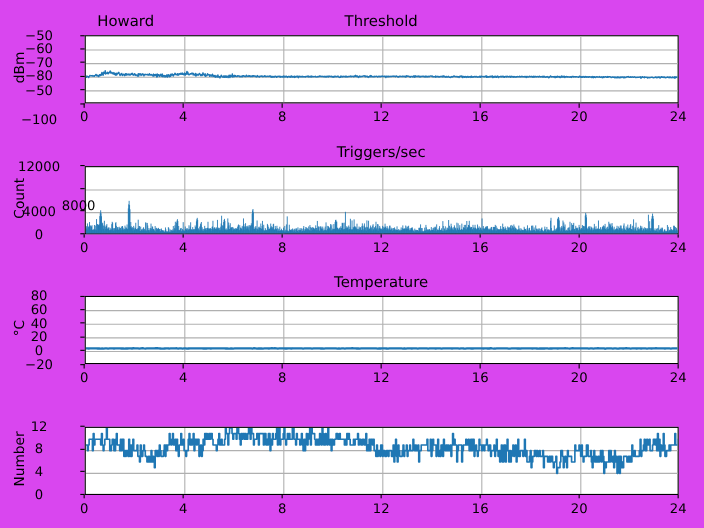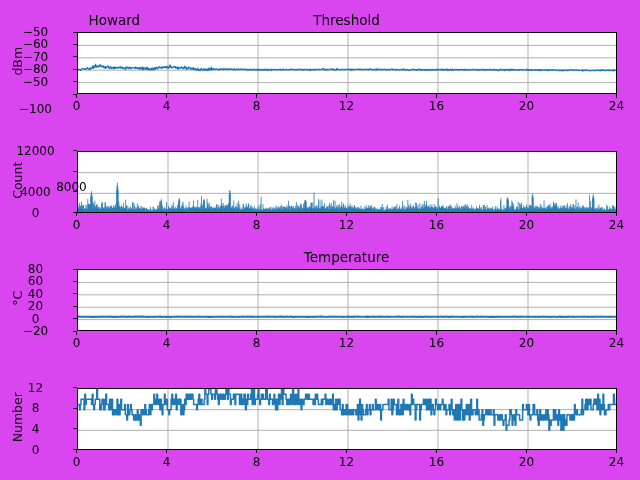--- a/index.html
+++ b/index.html
@@ -81,20 +81,21 @@
           <line y1="0" y2="62" x1="180" x2="180" stroke="#b0b0b0" stroke-width="1"></line>
           <line y1="0" y2="62" x1="270" x2="270" stroke="#b0b0b0" stroke-width="1"></line>
           <line y1="0" y2="62" x1="360" x2="360" stroke="#b0b0b0" stroke-width="1"></line>
           <line y1="0" y2="62" x1="450" x2="450" stroke="#b0b0b0" stroke-width="1"></line>
           <path d="M0.00,35.73L0.38,37.30L0.75,36.49L1.13,36.33L1.50,36.64L1.88,36.53L2.25,36.84L2.63,37.51L3.00,36.57L3.38,36.28L3.75,35.55L4.13,35.76L4.50,35.95L4.88,35.87L5.25,35.92L5.63,35.94L6.00,36.19L6.38,35.71L6.75,36.25L7.13,36.11L7.51,35.85L7.88,36.36L8.26,35.82L8.63,35.43L9.01,34.93L9.38,34.66L9.76,35.63L10.13,35.99L10.51,35.37L10.88,35.64L11.26,36.01L11.63,36.65L12.01,35.75L12.38,34.88L12.76,35.96L13.13,35.15L13.51,34.75L13.88,35.51L14.26,35.14L14.64,32.86L15.01,34.05L15.39,33.93L15.76,35.40L16.14,32.67L16.51,33.03L16.89,33.37L17.26,33.77L17.64,31.27L18.01,34.28L18.39,33.86L18.76,33.53L19.14,33.62L19.51,32.65L19.89,33.61L20.26,34.14L20.64,33.31L21.01,32.84L21.39,33.18L21.77,32.40L22.14,31.44L22.52,33.33L22.89,32.78L23.27,32.71L23.64,33.49L24.02,33.97L24.39,33.55L24.77,32.92L25.14,33.61L25.52,34.54L25.89,33.29L26.27,34.84L26.64,34.32L27.02,33.93L27.39,35.43L27.77,33.65L28.14,35.08L28.52,34.26L28.90,33.91L29.27,33.39L29.65,33.68L30.02,32.73L30.40,34.05L30.77,34.67L31.15,35.69L31.52,34.37L31.90,35.05L32.27,34.28L32.65,33.75L33.02,34.80L33.40,35.64L33.77,35.24L34.15,34.46L34.52,34.59L34.90,34.60L35.27,35.77L35.65,35.36L36.03,34.03L36.40,35.31L36.78,33.93L37.15,35.31L37.53,35.11L37.90,34.43L38.28,34.68L38.65,35.06L39.03,34.27L39.40,34.87L39.78,35.15L40.15,34.47L40.53,35.15L40.90,34.66L41.28,34.25L41.65,33.87L42.03,34.64L42.40,33.69L42.78,34.86L43.15,35.32L43.53,34.65L43.91,34.72L44.28,34.04L44.66,35.28L45.03,34.54L45.41,35.55L45.78,35.10L46.16,35.30L46.53,35.41L46.91,36.13L47.28,35.97L47.66,34.11L48.03,36.16L48.41,34.26L48.78,34.13L49.16,34.66L49.53,34.22L49.91,34.12L50.28,35.73L50.66,34.71L51.04,34.57L51.41,34.95L51.79,34.13L52.16,34.44L52.54,35.21L52.91,36.00L53.29,34.69L53.66,34.87L54.04,34.89L54.41,34.57L54.79,34.72L55.16,34.86L55.54,34.92L55.91,34.81L56.29,34.58L56.66,35.31L57.04,35.18L57.41,35.38L57.79,33.92L58.17,35.09L58.54,35.11L58.92,35.29L59.29,34.68L59.67,35.29L60.04,34.91L60.42,35.47L60.79,35.99L61.17,36.03L61.54,34.36L61.92,36.20L62.29,34.86L62.67,35.64L63.04,34.68L63.42,35.34L63.79,34.80L64.17,36.25L64.54,37.02L64.92,34.15L65.30,36.58L65.67,35.10L66.05,34.85L66.42,35.10L66.80,35.79L67.17,36.47L67.55,35.83L67.92,34.58L68.30,35.08L68.67,35.85L69.05,36.31L69.42,34.19L69.80,36.37L70.17,36.75L70.55,35.58L70.92,36.04L71.30,36.02L71.67,35.74L72.05,37.05L72.43,36.27L72.80,35.83L73.18,36.65L73.55,35.22L73.93,35.26L74.30,36.98L74.68,36.16L75.05,34.91L75.43,36.09L75.80,35.97L76.18,36.76L76.55,35.57L76.93,34.57L77.30,36.26L77.68,34.72L78.05,34.47L78.43,35.12L78.80,34.38L79.18,34.70L79.56,36.12L79.93,35.14L80.31,34.69L80.68,34.77L81.06,33.55L81.43,34.70L81.81,34.38L82.18,34.78L82.56,34.82L82.93,35.08L83.31,33.96L83.68,35.24L84.06,34.76L84.43,35.10L84.81,33.97L85.18,34.07L85.56,34.31L85.93,34.48L86.31,33.54L86.69,33.57L87.06,34.39L87.44,34.60L87.81,33.45L88.19,33.99L88.56,34.74L88.94,34.50L89.31,34.89L89.69,33.45L90.06,33.72L90.44,35.34L90.81,34.07L91.19,34.42L91.56,33.80L91.94,31.91L92.31,34.35L92.69,32.63L93.06,34.15L93.44,34.54L93.82,35.10L94.19,34.78L94.57,34.45L94.94,33.99L95.32,33.92L95.69,34.42L96.07,33.94L96.44,33.48L96.82,33.90L97.19,33.66L97.57,35.10L97.94,33.83L98.32,35.07L98.69,35.10L99.07,34.64L99.44,35.56L99.82,33.80L100.19,36.11L100.57,35.31L100.95,34.53L101.32,34.61L101.70,34.90L102.07,35.38L102.45,35.05L102.82,34.47L103.20,33.79L103.57,34.10L103.95,34.31L104.32,35.59L104.70,35.22L105.07,35.67L105.45,34.78L105.82,35.62L106.20,34.35L106.57,33.23L106.95,34.83L107.32,34.91L107.70,35.10L108.08,35.89L108.45,34.00L108.83,36.35L109.20,35.40L109.58,35.53L109.95,35.91L110.33,35.35L110.70,34.01L111.08,34.76L111.45,34.96L111.83,35.11L112.20,34.89L112.58,36.27L112.95,35.56L113.33,35.11L113.70,36.15L114.08,36.24L114.45,35.18L114.83,35.73L115.21,34.51L115.58,36.46L115.96,36.39L116.33,35.58L116.71,36.59L117.08,36.71L117.46,35.63L117.83,36.04L118.21,37.25L118.58,36.49L118.96,36.10L119.33,36.62L119.71,36.89L120.08,35.16L120.46,37.03L120.83,36.49L121.21,36.87L121.58,36.83L121.96,37.85L122.33,36.97L122.71,36.43L123.09,35.37L123.46,35.78L123.84,36.62L124.21,37.01L124.59,37.03L124.96,37.18L125.34,35.98L125.71,36.15L126.09,37.19L126.46,36.01L126.84,37.15L127.21,36.04L127.59,36.42L127.96,37.32L128.34,36.01L128.71,36.73L129.09,36.76L129.46,37.57L129.84,36.35L130.22,35.36L130.59,36.56L130.97,37.45L131.34,35.45L131.72,35.65L132.09,36.50L132.47,36.17L132.84,36.50L133.22,34.18L133.59,36.93L133.97,36.26L134.34,35.93L134.72,36.77L135.09,36.14L135.47,35.43L135.84,36.31L136.22,35.90L136.59,36.35L136.97,36.42L137.35,36.63L137.72,36.48L138.10,35.75L138.47,35.90L138.85,36.22L139.22,36.12L139.60,36.68L139.97,36.15L140.35,36.49L140.72,36.64L141.10,36.78L141.47,36.34L141.85,36.13L142.22,36.78L142.60,35.85L142.97,36.05L143.35,35.77L143.72,36.26L144.10,36.33L144.48,36.09L144.85,36.59L145.23,36.22L145.60,36.57L145.98,35.29L146.35,36.00L146.73,36.31L147.10,36.27L147.48,36.37L147.85,36.35L148.23,35.75L148.60,36.24L148.98,35.82L149.35,36.47L149.73,36.61L150.10,36.16L150.48,36.18L150.85,36.54L151.23,35.89L151.61,36.46L151.98,35.83L152.36,36.24L152.73,35.88L153.11,36.04L153.48,36.31L153.86,36.12L154.23,36.58L154.61,36.22L154.98,36.33L155.36,36.93L155.73,36.48L156.11,35.66L156.48,36.31L156.86,36.57L157.23,36.74L157.61,36.56L157.98,36.92L158.36,36.20L158.74,36.23L159.11,36.25L159.49,36.12L159.86,36.35L160.24,36.13L160.61,36.30L160.99,36.86L161.36,36.47L161.74,36.45L162.11,36.39L162.49,35.92L162.86,36.54L163.24,36.05L163.61,36.64L163.99,36.40L164.36,36.48L164.74,36.67L165.11,36.21L165.49,36.27L165.87,36.29L166.24,36.60L166.62,36.39L166.99,36.12L167.37,36.11L167.74,36.59L168.12,36.19L168.49,37.22L168.87,36.67L169.24,36.59L169.62,36.43L169.99,37.24L170.37,36.64L170.74,36.75L171.12,36.52L171.49,36.93L171.87,36.40L172.24,36.24L172.62,36.52L173.00,36.54L173.37,37.31L173.75,36.53L174.12,36.76L174.50,36.42L174.87,36.55L175.25,36.29L175.62,36.55L176.00,36.24L176.37,36.90L176.75,36.35L177.12,37.12L177.50,36.83L177.87,36.87L178.25,36.41L178.62,36.54L179.00,36.76L179.37,37.25L179.75,36.18L180.13,36.40L180.50,36.36L180.88,37.10L181.25,36.50L181.63,36.75L182.00,36.29L182.38,36.29L182.75,36.92L183.13,36.73L183.50,37.39L183.88,36.71L184.25,36.66L184.63,36.39L185.00,36.56L185.38,36.91L185.75,37.25L186.13,36.40L186.50,37.02L186.88,36.11L187.26,36.25L187.63,37.04L188.01,36.95L188.38,36.53L188.76,36.83L189.13,36.52L189.51,37.38L189.88,36.27L190.26,37.22L190.63,36.99L191.01,36.60L191.38,36.75L191.76,36.43L192.13,36.14L192.51,36.88L192.88,36.77L193.26,37.64L193.63,36.36L194.01,36.69L194.38,36.51L194.76,36.72L195.14,36.50L195.51,36.86L195.89,36.79L196.26,36.88L196.64,36.26L197.01,36.91L197.39,36.87L197.76,36.78L198.14,36.61L198.51,36.73L198.89,36.82L199.26,36.64L199.64,36.99L200.01,36.42L200.39,36.54L200.76,36.68L201.14,36.53L201.51,36.53L201.89,36.17L202.27,36.96L202.64,36.21L203.02,36.82L203.39,36.81L203.77,36.61L204.14,36.83L204.52,36.34L204.89,37.04L205.27,36.14L205.64,36.76L206.02,36.58L206.39,36.42L206.77,36.75L207.14,36.68L207.52,36.69L207.89,36.62L208.27,36.69L208.64,36.32L209.02,36.78L209.40,36.80L209.77,36.85L210.15,37.01L210.52,36.84L210.90,36.49L211.27,36.54L211.65,36.75L212.02,36.80L212.40,36.06L212.77,36.26L213.15,36.48L213.52,36.28L213.90,36.61L214.27,36.48L214.65,36.58L215.02,36.38L215.40,36.55L215.77,36.42L216.15,36.72L216.53,36.67L216.90,36.79L217.28,36.40L217.65,36.94L218.03,36.88L218.40,36.41L218.78,36.90L219.15,36.54L219.53,36.62L219.90,36.32L220.28,36.96L220.65,36.88L221.03,36.05L221.40,36.33L221.78,36.47L222.15,36.58L222.53,36.60L222.90,36.32L223.28,36.22L223.66,36.77L224.03,36.44L224.41,37.05L224.78,36.86L225.16,36.47L225.53,37.19L225.91,36.82L226.28,36.23L226.66,36.68L227.03,36.30L227.41,36.54L227.78,36.73L228.16,36.72L228.53,36.57L228.91,36.51L229.28,36.15L229.66,36.69L230.03,37.08L230.41,37.24L230.79,37.43L231.16,36.76L231.54,37.21L231.91,36.02L232.29,36.66L232.66,36.55L233.04,36.98L233.41,36.46L233.79,36.72L234.16,36.52L234.54,36.75L234.91,36.52L235.29,36.69L235.66,36.88L236.04,36.21L236.41,37.07L236.79,36.73L237.16,36.28L237.54,36.93L237.92,36.66L238.29,36.81L238.67,36.55L239.04,36.48L239.42,36.46L239.79,36.51L240.17,36.42L240.54,36.10L240.92,36.79L241.29,36.76L241.67,36.35L242.04,36.33L242.42,36.45L242.79,36.47L243.17,36.56L243.54,36.79L243.92,36.11L244.29,36.55L244.67,36.16L245.05,35.48L245.42,36.36L245.80,36.55L246.17,36.36L246.55,35.93L246.92,36.83L247.30,36.52L247.67,36.88L248.05,37.35L248.42,36.54L248.80,36.19L249.17,36.52L249.55,36.40L249.92,36.79L250.30,36.45L250.67,36.56L251.05,36.68L251.42,36.42L251.80,36.31L252.18,36.01L252.55,36.21L252.93,36.16L253.30,35.88L253.68,36.30L254.05,36.82L254.43,36.03L254.80,36.38L255.18,36.56L255.55,36.26L255.93,36.31L256.30,36.85L256.68,37.44L257.05,36.79L257.43,36.79L257.80,36.84L258.18,36.37L258.55,35.72L258.93,36.76L259.31,35.77L259.68,35.94L260.06,36.70L260.43,36.51L260.81,36.83L261.18,36.90L261.56,36.73L261.93,36.53L262.31,36.85L262.68,36.36L263.06,36.66L263.43,36.55L263.81,36.40L264.18,36.36L264.56,36.24L264.93,36.62L265.31,36.94L265.68,36.85L266.06,36.47L266.44,36.31L266.81,36.52L267.19,36.75L267.56,36.36L267.94,36.74L268.31,36.53L268.69,36.41L269.06,36.29L269.44,36.05L269.81,36.53L270.19,36.68L270.56,36.44L270.94,36.46L271.31,36.25L271.69,36.55L272.06,36.23L272.44,36.38L272.81,37.56L273.19,36.42L273.56,36.26L273.94,36.25L274.32,36.78L274.69,36.37L275.07,36.21L275.44,36.84L275.82,36.49L276.19,36.66L276.57,36.51L276.94,36.37L277.32,36.41L277.69,36.67L278.07,36.43L278.44,36.34L278.82,36.23L279.19,36.36L279.57,36.33L279.94,36.48L280.32,36.18L280.69,36.21L281.07,36.31L281.45,36.74L281.82,36.43L282.20,36.01L282.57,36.32L282.95,36.46L283.32,36.59L283.70,37.05L284.07,36.79L284.45,37.02L284.82,36.30L285.20,36.59L285.57,36.25L285.95,36.33L286.32,36.66L286.70,36.60L287.07,36.62L287.45,36.70L287.82,36.21L288.20,36.59L288.58,36.42L288.95,36.48L289.33,36.23L289.70,36.41L290.08,36.73L290.45,37.03L290.83,36.87L291.20,35.81L291.58,36.68L291.95,36.03L292.33,36.20L292.70,36.44L293.08,36.21L293.45,36.38L293.83,36.35L294.20,36.81L294.58,36.68L294.95,37.12L295.33,36.49L295.71,36.45L296.08,36.44L296.46,36.58L296.83,36.80L297.21,36.53L297.58,37.02L297.96,36.08L298.33,36.34L298.71,36.14L299.08,37.24L299.46,35.84L299.83,36.65L300.21,36.41L300.58,36.28L300.96,36.62L301.33,36.30L301.71,36.28L302.08,36.72L302.46,36.25L302.84,36.12L303.21,36.51L303.59,36.88L303.96,36.39L304.34,36.98L304.71,36.72L305.09,36.46L305.46,36.49L305.84,36.24L306.21,36.46L306.59,36.70L306.96,36.23L307.34,36.50L307.71,36.73L308.09,36.51L308.46,37.07L308.84,36.47L309.21,36.20L309.59,36.71L309.97,36.58L310.34,36.92L310.72,36.76L311.09,36.32L311.47,36.36L311.84,36.88L312.22,36.82L312.59,36.48L312.97,36.17L313.34,36.23L313.72,36.09L314.09,35.99L314.47,36.49L314.84,36.65L315.22,36.21L315.59,36.85L315.97,36.81L316.34,36.76L316.72,36.88L317.10,36.67L317.47,36.66L317.85,36.20L318.22,37.24L318.60,36.59L318.97,36.47L319.35,36.71L319.72,36.48L320.10,36.52L320.47,36.91L320.85,36.55L321.22,36.71L321.60,37.06L321.97,36.94L322.35,36.56L322.72,36.45L323.10,36.40L323.47,36.73L323.85,36.88L324.23,36.35L324.60,36.98L324.98,35.95L325.35,36.44L325.73,36.84L326.10,36.23L326.48,36.89L326.85,36.81L327.23,37.15L327.60,36.70L327.98,36.53L328.35,37.06L328.73,36.90L329.10,36.96L329.48,36.40L329.85,36.55L330.23,37.02L330.60,37.32L330.98,37.10L331.36,37.45L331.73,36.89L332.11,37.19L332.48,36.97L332.86,36.59L333.23,36.80L333.61,36.99L333.98,36.54L334.36,36.42L334.73,35.95L335.11,36.52L335.48,36.52L335.86,36.77L336.23,36.65L336.61,36.54L336.98,36.61L337.36,36.89L337.73,37.00L338.11,36.62L338.49,36.90L338.86,36.74L339.24,37.47L339.61,37.07L339.99,36.32L340.36,36.27L340.74,36.49L341.11,36.34L341.49,36.76L341.86,36.05L342.24,36.77L342.61,37.51L342.99,36.75L343.36,36.61L343.74,36.55L344.11,37.23L344.49,37.06L344.86,36.49L345.24,36.84L345.62,37.06L345.99,36.79L346.37,37.34L346.74,36.60L347.12,36.78L347.49,36.47L347.87,37.13L348.24,37.30L348.62,36.85L348.99,36.68L349.37,36.80L349.74,36.60L350.12,37.39L350.49,36.38L350.87,36.29L351.24,37.09L351.62,36.93L351.99,37.31L352.37,36.68L352.74,36.89L353.12,36.67L353.50,36.47L353.87,36.87L354.25,36.57L354.62,37.00L355.00,36.46L355.37,36.73L355.75,36.84L356.12,37.12L356.50,36.72L356.87,37.05L357.25,36.86L357.62,36.63L358.00,37.01L358.37,36.22L358.75,36.66L359.12,37.28L359.50,36.28L359.87,36.49L360.25,36.48L360.63,36.64L361.00,36.67L361.38,36.51L361.75,36.85L362.13,36.80L362.50,36.45L362.88,36.78L363.25,36.29L363.63,36.61L364.00,35.97L364.38,37.20L364.75,36.74L365.13,36.48L365.50,37.24L365.88,36.69L366.25,36.71L366.63,37.01L367.00,36.50L367.38,36.77L367.76,36.81L368.13,36.27L368.51,36.79L368.88,36.28L369.26,36.76L369.63,36.08L370.01,37.55L370.38,36.70L370.76,36.61L371.13,37.15L371.51,36.70L371.88,36.41L372.26,37.04L372.63,36.39L373.01,36.62L373.38,37.28L373.76,36.90L374.13,36.27L374.51,36.14L374.89,36.82L375.26,37.51L375.64,36.82L376.01,36.66L376.39,36.65L376.76,36.61L377.14,36.85L377.51,36.37L377.89,36.92L378.26,36.51L378.64,36.72L379.01,36.42L379.39,36.33L379.76,37.06L380.14,36.53L380.51,37.27L380.89,36.69L381.26,36.73L381.64,36.51L382.02,36.55L382.39,36.96L382.77,36.48L383.14,36.28L383.52,36.74L383.89,36.97L384.27,36.71L384.64,36.71L385.02,36.53L385.39,36.39L385.77,37.14L386.14,37.22L386.52,36.21L386.89,36.39L387.27,36.69L387.64,37.03L388.02,36.75L388.39,36.49L388.77,37.15L389.15,36.73L389.52,36.61L389.90,36.84L390.27,37.20L390.65,37.01L391.02,36.77L391.40,37.04L391.77,36.81L392.15,36.62L392.52,36.90L392.90,36.62L393.27,36.79L393.65,36.85L394.02,36.84L394.40,36.29L394.77,36.77L395.15,36.90L395.52,36.96L395.90,36.45L396.28,36.64L396.65,36.42L397.03,36.76L397.40,36.60L397.78,36.86L398.15,36.69L398.53,36.75L398.90,36.97L399.28,36.40L399.65,36.58L400.03,36.98L400.40,37.41L400.78,36.47L401.15,36.41L401.53,36.76L401.90,37.07L402.28,37.07L402.65,36.67L403.03,36.62L403.41,36.27L403.78,36.74L404.16,36.84L404.53,36.61L404.91,36.85L405.28,36.40L405.66,36.58L406.03,36.81L406.41,37.21L406.78,36.32L407.16,37.10L407.53,36.67L407.91,37.05L408.28,36.37L408.66,36.53L409.03,36.53L409.41,37.09L409.78,36.72L410.16,36.66L410.54,36.49L410.91,36.80L411.29,36.76L411.66,37.04L412.04,36.39L412.41,36.25L412.79,36.76L413.16,37.01L413.54,36.66L413.91,36.79L414.29,36.60L414.66,36.73L415.04,37.01L415.41,36.43L415.79,36.93L416.16,37.09L416.54,36.23L416.91,36.85L417.29,36.78L417.67,37.29L418.04,37.10L418.42,36.85L418.79,36.70L419.17,37.10L419.54,36.60L419.92,36.80L420.29,36.87L420.67,37.67L421.04,36.93L421.42,37.46L421.79,36.73L422.17,36.67L422.54,36.01L422.92,36.63L423.29,36.95L423.67,36.67L424.04,36.74L424.42,36.83L424.79,36.69L425.17,36.98L425.55,36.99L425.92,36.62L426.30,36.82L426.67,37.65L427.05,36.65L427.42,36.55L427.80,37.06L428.17,37.28L428.55,36.40L428.92,36.29L429.30,36.91L429.67,36.72L430.05,36.92L430.42,36.54L430.80,37.42L431.17,37.04L431.55,37.47L431.92,36.96L432.30,36.05L432.68,36.91L433.05,37.10L433.43,36.35L433.80,37.00L434.18,36.94L434.55,36.49L434.93,36.21L435.30,37.25L435.68,37.45L436.05,36.74L436.43,36.65L436.80,36.71L437.18,36.55L437.55,37.15L437.93,36.78L438.30,36.69L438.68,36.87L439.05,36.98L439.43,37.16L439.81,36.92L440.18,37.02L440.56,36.98L440.93,36.68L441.31,37.44L441.68,37.00L442.06,36.51L442.43,36.53L442.81,36.54L443.18,36.90L443.56,36.53L443.93,36.77L444.31,36.80L444.68,36.69L445.06,37.02L445.43,36.76L445.81,36.85L446.18,36.71L446.56,36.81L446.94,36.89L447.31,36.91L447.69,37.19L448.06,37.33L448.44,36.70L448.81,36.26L449.19,36.34L449.56,36.57L449.94,37.20L450.31,36.76L450.69,37.32L451.06,36.77L451.44,37.22L451.81,36.70L452.19,36.57L452.56,36.92L452.94,37.17L453.31,37.26L453.69,36.71L454.07,36.56L454.44,36.93L454.82,37.26L455.19,36.79L455.57,36.82L455.94,37.10L456.32,36.80L456.69,36.96L457.07,37.24L457.44,36.72L457.82,36.70L458.19,36.94L458.57,37.13L458.94,36.89L459.32,37.09L459.69,36.71L460.07,37.57L460.44,37.29L460.82,36.54L461.20,36.94L461.57,37.63L461.95,36.71L462.32,37.26L462.70,36.78L463.07,37.01L463.45,37.46L463.82,36.89L464.20,36.92L464.57,36.68L464.95,36.77L465.32,37.11L465.70,37.09L466.07,37.03L466.45,36.96L466.82,37.01L467.20,36.66L467.57,37.06L467.95,37.28L468.33,37.11L468.70,37.13L469.08,36.71L469.45,37.63L469.83,37.54L470.20,36.87L470.58,36.69L470.95,37.50L471.33,37.21L471.70,36.89L472.08,36.90L472.45,36.66L472.83,36.92L473.20,36.99L473.58,37.31L473.95,37.16L474.33,36.65L474.70,37.32L475.08,36.93L475.46,36.70L475.83,36.66L476.21,36.67L476.58,36.83L476.96,36.86L477.33,37.26L477.71,37.57L478.08,37.42L478.46,36.95L478.83,36.94L479.21,37.03L479.58,37.32L479.96,37.08L480.33,37.28L480.71,37.10L481.08,37.84L481.46,37.44L481.83,37.00L482.21,37.30L482.59,37.36L482.96,37.90L483.34,37.13L483.71,36.83L484.09,36.97L484.46,37.70L484.84,37.26L485.21,37.69L485.59,37.19L485.96,36.90L486.34,37.72L486.71,37.44L487.09,37.04L487.46,37.05L487.84,36.92L488.21,37.24L488.59,37.50L488.96,36.99L489.34,37.81L489.72,37.02L490.09,37.17L490.47,37.52L490.84,37.47L491.22,37.02L491.59,36.99L491.97,36.84L492.34,36.91L492.72,36.83L493.09,36.46L493.47,37.01L493.84,37.07L494.22,37.19L494.59,37.08L494.97,37.27L495.34,36.79L495.72,37.13L496.09,37.27L496.47,36.94L496.85,36.83L497.22,36.99L497.60,37.20L497.97,37.24L498.35,37.03L498.72,36.77L499.10,37.03L499.47,37.09L499.85,37.48L500.22,37.32L500.60,37.22L500.97,37.50L501.35,37.16L501.72,37.35L502.10,37.28L502.47,37.29L502.85,37.21L503.22,37.11L503.60,37.04L503.97,37.19L504.35,36.86L504.73,38.23L505.10,37.14L505.48,37.22L505.85,36.83L506.23,36.82L506.60,37.17L506.98,37.20L507.35,37.45L507.73,37.71L508.10,36.81L508.48,37.35L508.85,37.16L509.23,37.20L509.60,37.21L509.98,37.40L510.35,37.43L510.73,37.84L511.10,37.19L511.48,37.55L511.86,37.61L512.23,37.80L512.61,37.31L512.98,37.48L513.36,37.49L513.73,37.34L514.11,37.20L514.48,37.16L514.86,37.22L515.23,37.22L515.61,37.64L515.98,37.80L516.36,37.60L516.73,37.49L517.11,37.51L517.48,37.48L517.86,37.07L518.23,37.02L518.61,37.17L518.99,37.62L519.36,37.64L519.74,37.20L520.11,37.31L520.49,36.87L520.86,37.02L521.24,37.69L521.61,37.07L521.99,37.58L522.36,37.85L522.74,37.18L523.11,37.00L523.49,36.70L523.86,37.26L524.24,36.92L524.61,37.33L524.99,36.94L525.36,37.38L525.74,37.30L526.12,36.90L526.49,37.60L526.87,37.73L527.24,37.35L527.62,37.40L527.99,37.48L528.37,37.17L528.74,36.96L529.12,37.15L529.49,37.43L529.87,37.41L530.24,36.98L530.62,37.58L530.99,37.23L531.37,36.92L531.74,37.45L532.12,37.54L532.49,37.52L532.87,37.68L533.25,36.98L533.62,37.46L534.00,37.33L534.37,37.25L534.75,37.59L535.12,37.91L535.50,36.74L535.87,37.93L536.25,37.21L536.62,36.96L537.00,37.21L537.37,37.38L537.75,37.43L538.12,37.29L538.50,36.41L538.87,36.61L539.25,37.43L539.62,37.30L540.00,37.21" fill="none" stroke="#1f77b4" stroke-width="1.3" stroke-linejoin="round"></path>
         </svg>
       </div>
   </div>
 
   <div class="panel" id="panel-1" style="top: 0px; height: 480px; pointer-events: none;">
+    <div class="title center" style="left: 76.5px; width: 540px; top: 132.5px;">Triggers/sec</div>
     <div class="ylabel" style="width: 70px; left: -17px; top: 173.5px; text-align: center;">Count</div>
     <div class="axes" style="left: 76.5px; top: 150.5px; width: 540px; height: 62px; pointer-events: auto;">
         <svg width="540" height="62">
           <line x1="0" x2="540" y1="41.333333333333336" y2="41.333333333333336" stroke="#b0b0b0" stroke-width="1"></line>
           <line x1="0" x2="540" y1="20.66666666666667" y2="20.66666666666667" stroke="#b0b0b0" stroke-width="1"></line>
           <line y1="0" y2="62" x1="90" x2="90" stroke="#b0b0b0" stroke-width="1"></line>
           <line y1="0" y2="62" x1="180" x2="180" stroke="#b0b0b0" stroke-width="1"></line>
           <line y1="0" y2="62" x1="270" x2="270" stroke="#b0b0b0" stroke-width="1"></line>
           <line y1="0" y2="62" x1="360" x2="360" stroke="#b0b0b0" stroke-width="1"></line>
           <line y1="0" y2="62" x1="450" x2="450" stroke="#b0b0b0" stroke-width="1"></line>

